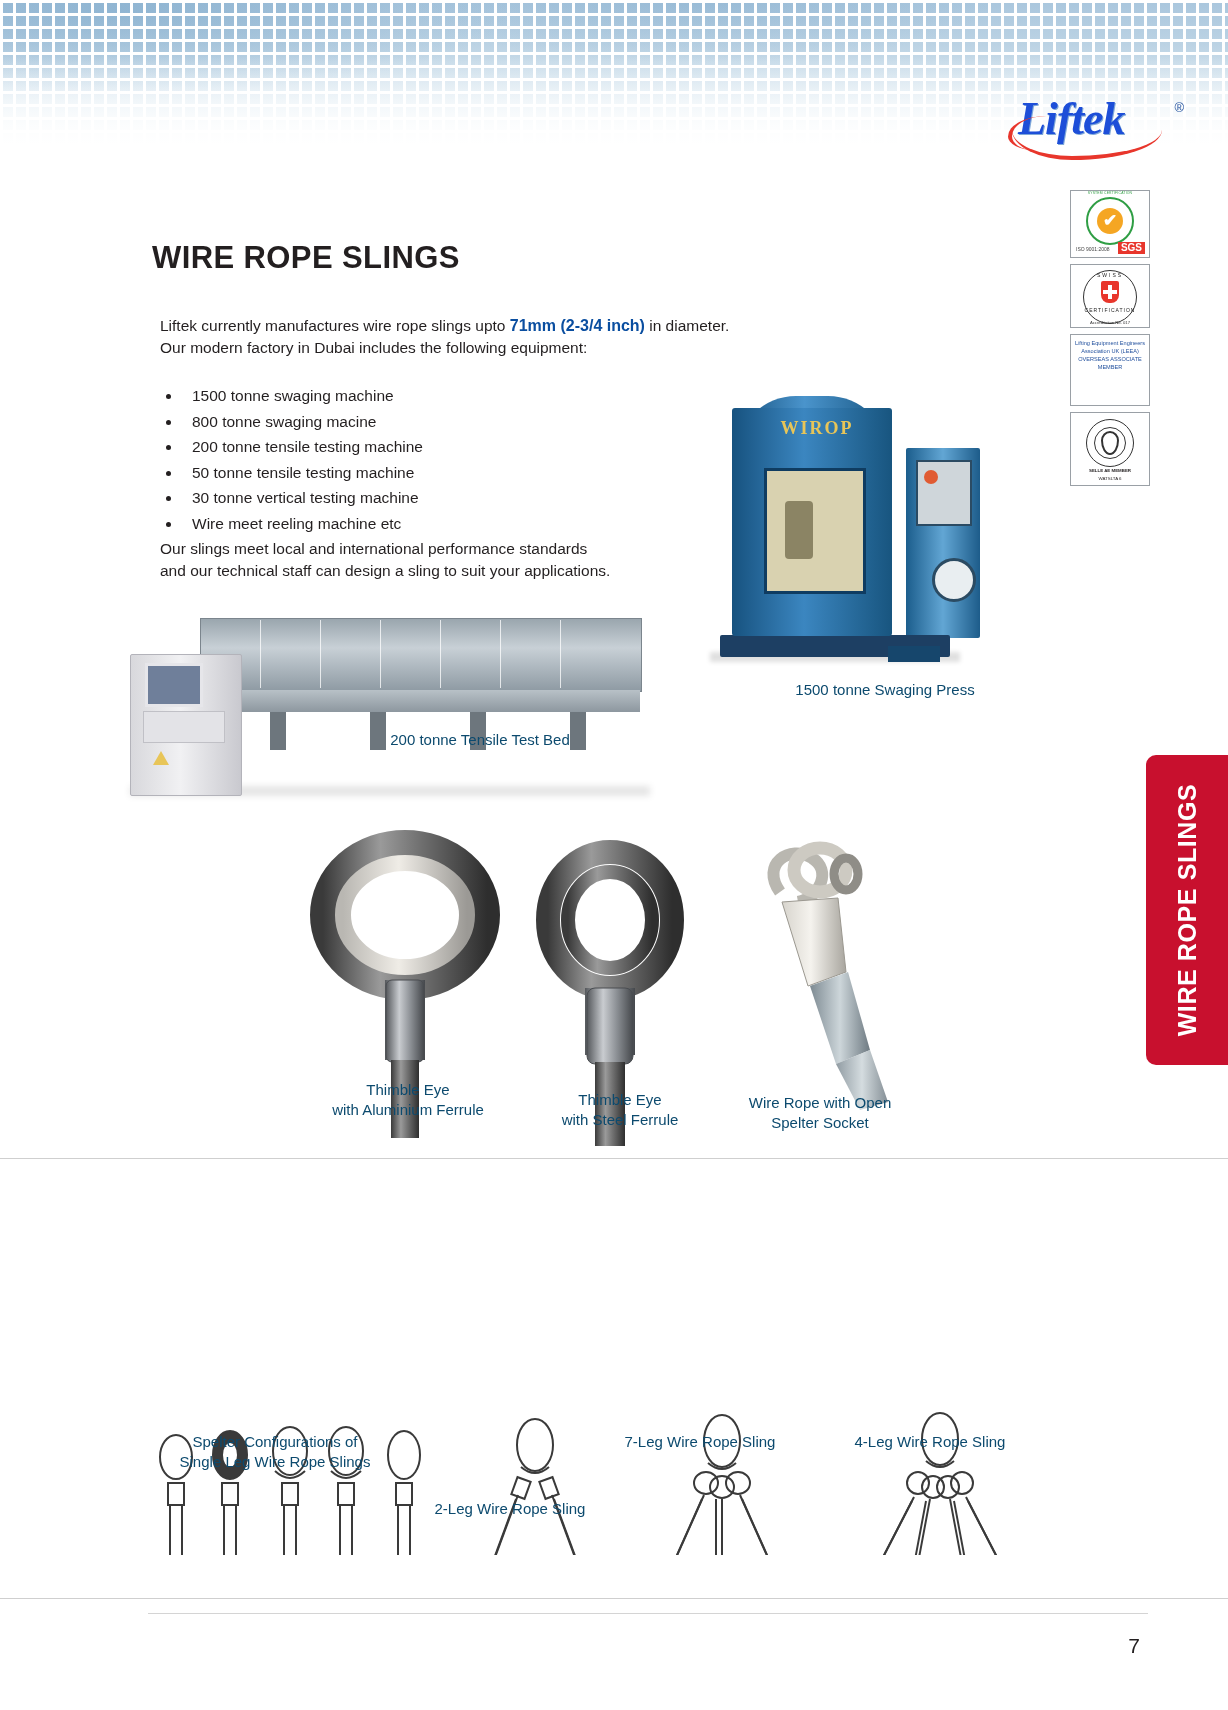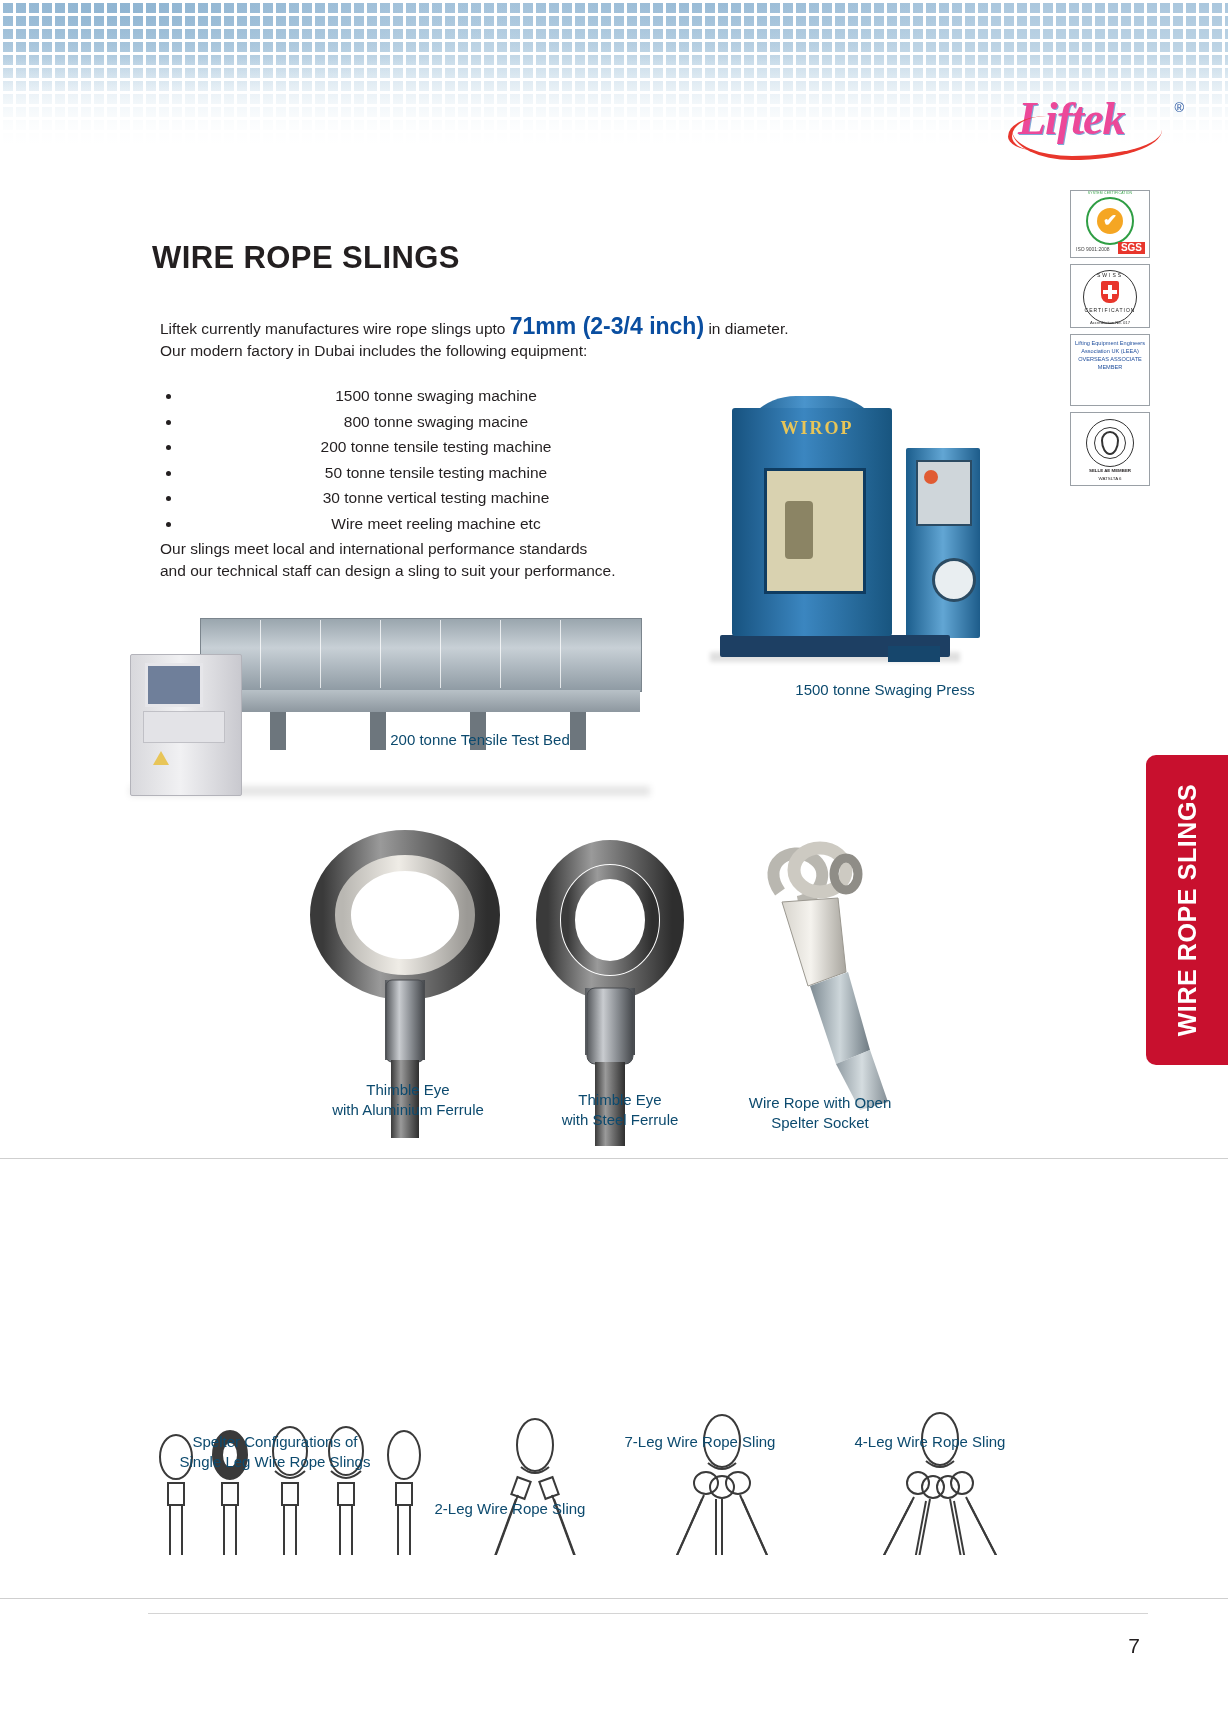--- a/index.html
+++ b/index.html
@@ -39,21 +39,21 @@
     background:linear-gradient(to bottom, rgba(255,255,255,0) 35%, rgba(255,255,255,.55) 62%, #fff 92%);
   }
 
   
   .logo{
     position:absolute;right:60px;top:96px;width:150px;height:60px;
   }
   .logo-text{
     font-family:"Liberation Serif", serif;
     font-style:italic;font-weight:bold;font-size:46px;
-    color:#ec4899;letter-spacing:-1px;
+    color:#1d4ed8;letter-spacing:-1px;
     text-shadow:1px 1px 0 #7fa8d8;
     line-height:1;
   }
   .logo-reg{
     position:absolute;right:-16px;top:4px;font-size:13px;color:#1f4e9c;
   }
   .logo-swoosh{
     position:absolute;left:-6px;top:34px;width:150px;height:26px;
     border-bottom:4px solid #e8362c;border-radius:0 0 60% 40%/0 0 100% 100%;
   }
@@ -126,26 +126,26 @@
 
   
   .h1{
     position:absolute;left:152px;top:240px;
     font-size:31px;font-weight:bold;letter-spacing:.4px;color:#231f20;
   }
   .intro{
     position:absolute;left:160px;top:315px;width:640px;
     font-size:15.5px;line-height:22px;color:#231f20;
   }
-  .intro .hl{color:#0a4ea0;font-weight:bold;font-size:23px;}
+  .intro .hl{color:#0a4ea0;font-weight:bold;font-size:16px;}
   .bullets{
     position:absolute;left:160px;top:385px;width:520px;
     font-size:15.5px;line-height:21.5px;color:#231f20;
   }
-  .bullets ul{margin:0;padding:0 0 0 22px;list-style:disc;text-align:center;}
+  .bullets ul{margin:0;padding:0 0 0 22px;list-style:disc;}
   .bullets li{margin:0 0 4px 0;padding-left:10px;}
   .closing{
     position:absolute;left:160px;top:530px;width:560px;
     font-size:15.5px;line-height:22px;color:#231f20;margin-top:8px;
   }
 
   
   .photo{position:absolute;}
   .cap{
     position:absolute;text-align:center;font-size:15px;line-height:20px;color:#0c4a6e;
@@ -275,21 +275,21 @@
     <li>800 tonne swaging macine</li>
     <li>200 tonne tensile testing machine</li>
     <li>50 tonne tensile testing machine</li>
     <li>30 tonne vertical testing machine</li>
     <li>Wire meet reeling machine etc</li>
   </ul>
 </div>
 
 <div class="closing">
   <span>Our slings meet local and international performance standards</span><br>
-  <span>and our technical staff can design a sling to suit your performance.</span>
+  <span>and our technical staff can design a sling to suit your applications.</span>
 </div>
 
 <div class="photo press">
   <div class="shadow"></div>
   <div class="col"></div>
   <div class="base"></div>
   <div class="dome"></div>
   <div class="body"></div>
   <div class="brand">WIROP</div>
   <div class="win"></div>

